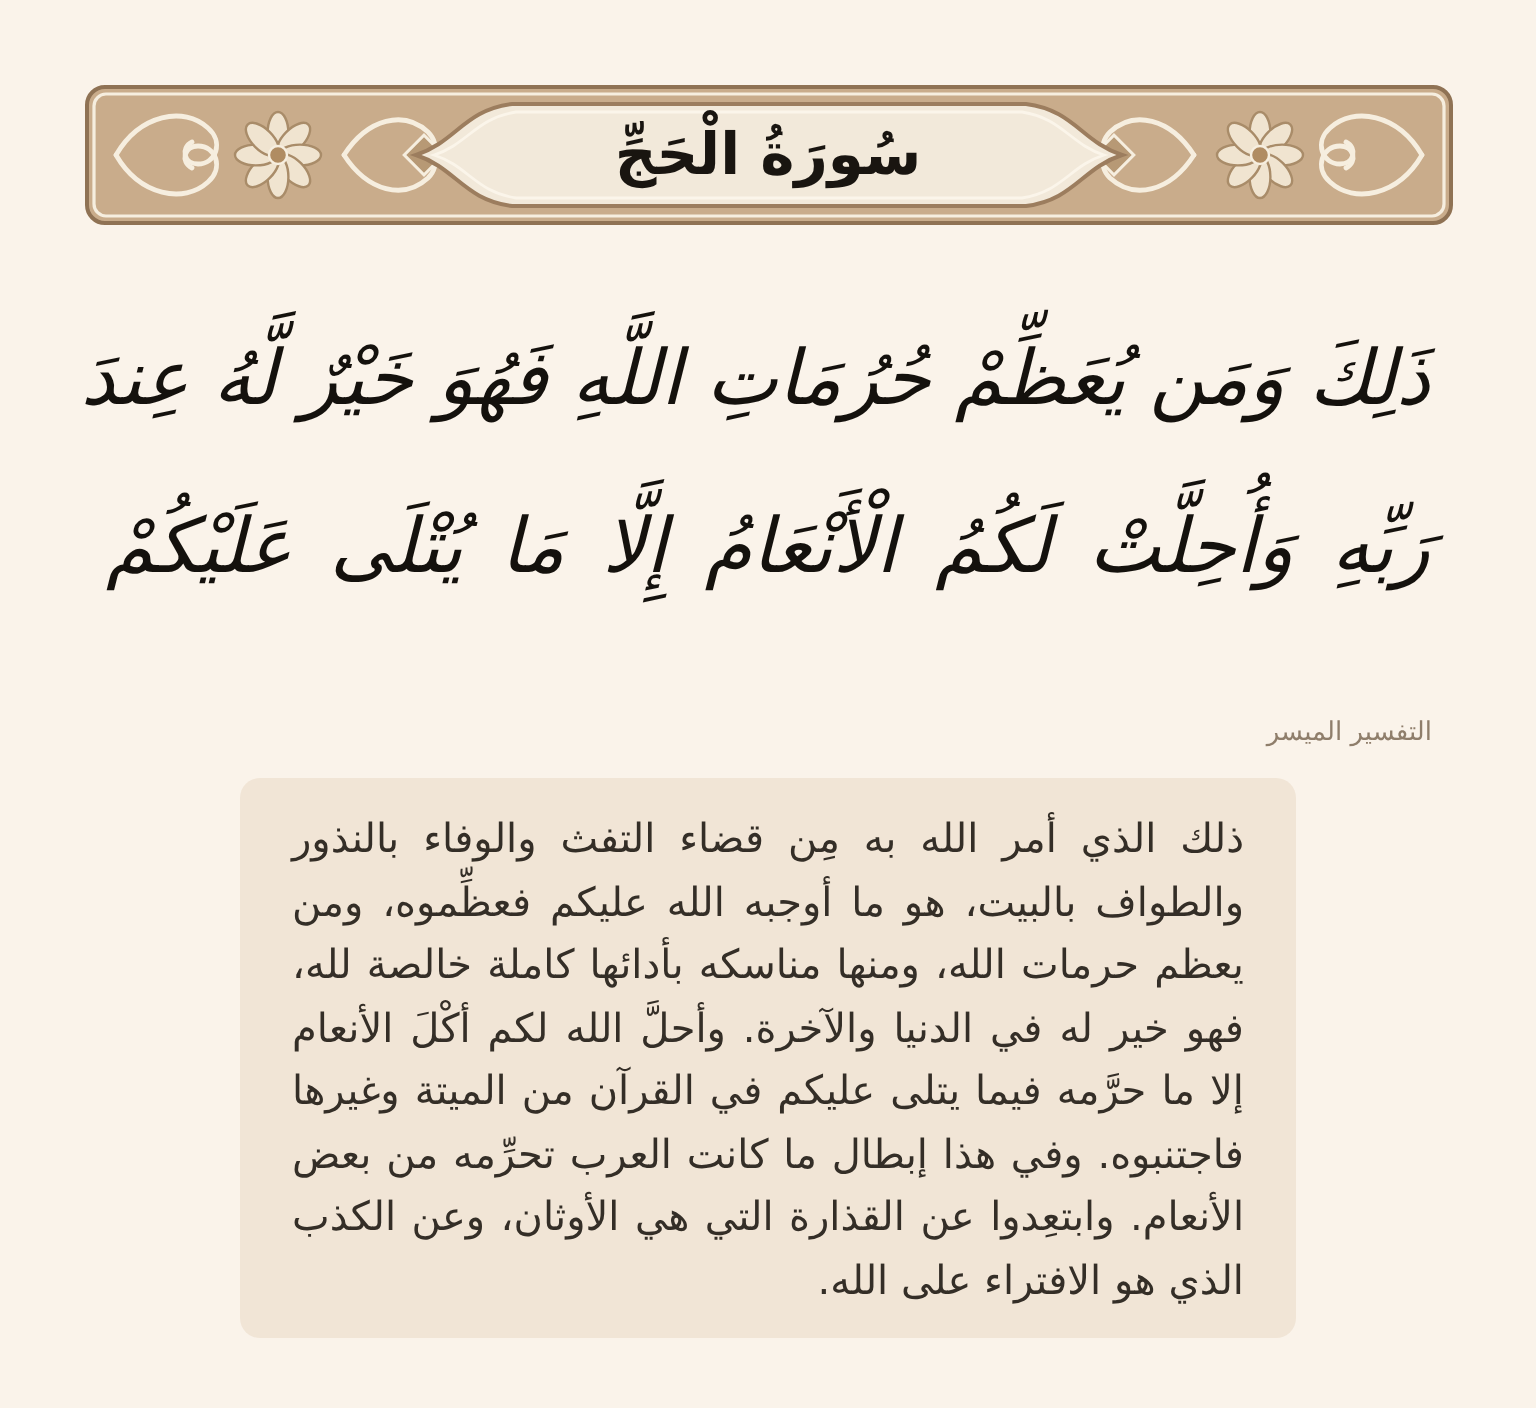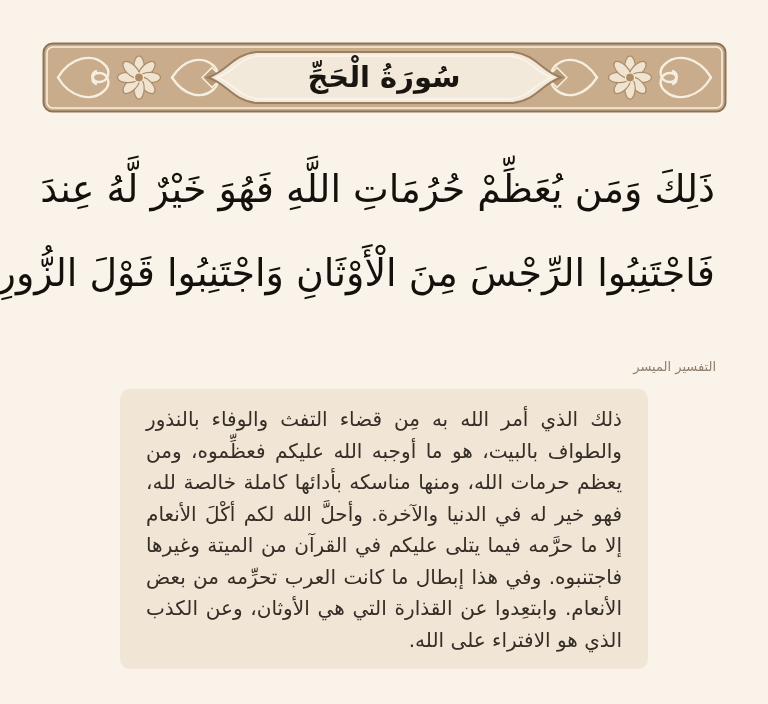--- a/index.html
+++ b/index.html
@@ -47,20 +47,21 @@
     direction: rtl;
     color: #14110D;
     font-size: 38px;
   }
   .verse-line {
     height: 84px;
     line-height: 84px;
     white-space: nowrap;
     text-align: justify;
     text-align-last: justify;
+    font-style: italic;
   }
 
   
   .tafsir-label {
     width: 664px;
     margin: 44px auto 15px;
     text-align: right;
     direction: rtl;
     font-size: 13px;
     color: #8F7E6B;
@@ -140,22 +141,21 @@
   </svg>
 
   <div class="banner-title">سُورَةُ الْحَجِّ</div>
 </div>
 
 <div class="verse">
   <div class="verse-line">
     <span>ذَلِكَ وَمَن يُعَظِّمْ حُرُمَاتِ اللَّهِ فَهُوَ خَيْرٌ لَّهُ عِندَ</span>
   </div>
   <div class="verse-line">
-    <span>فَاجْتَنِبُوا الرِّجْسَ مِنَ الْأَوْثَانِ وَاجْتَنِبُوا قَوْلَ الزُّورِ</span>
-    
+    <span>رَبِّهِ وَأُحِلَّتْ لَكُمُ الْأَنْعَامُ إِلَّا مَا يُتْلَى عَلَيْكُمْ</span>
   </div>
 </div>
 
 <div class="tafsir-label">التفسير الميسر</div>
 
 <div class="tafsir-box">
   <div class="tafsir-text">ذلك الذي أمر الله به مِن قضاء التفث والوفاء بالنذور والطواف بالبيت، هو ما أوجبه الله عليكم فعظِّموه، ومن يعظم حرمات الله، ومنها مناسكه بأدائها كاملة خالصة لله، فهو خير له في الدنيا والآخرة. وأحلَّ الله لكم أكْلَ الأنعام إلا ما حرَّمه فيما يتلى عليكم في القرآن من الميتة وغيرها فاجتنبوه. وفي هذا إبطال ما كانت العرب تحرِّمه من بعض الأنعام. وابتعِدوا عن القذارة التي هي الأوثان، وعن الكذب الذي هو الافتراء على الله.</div>
 </div>
 
 </body></html>

